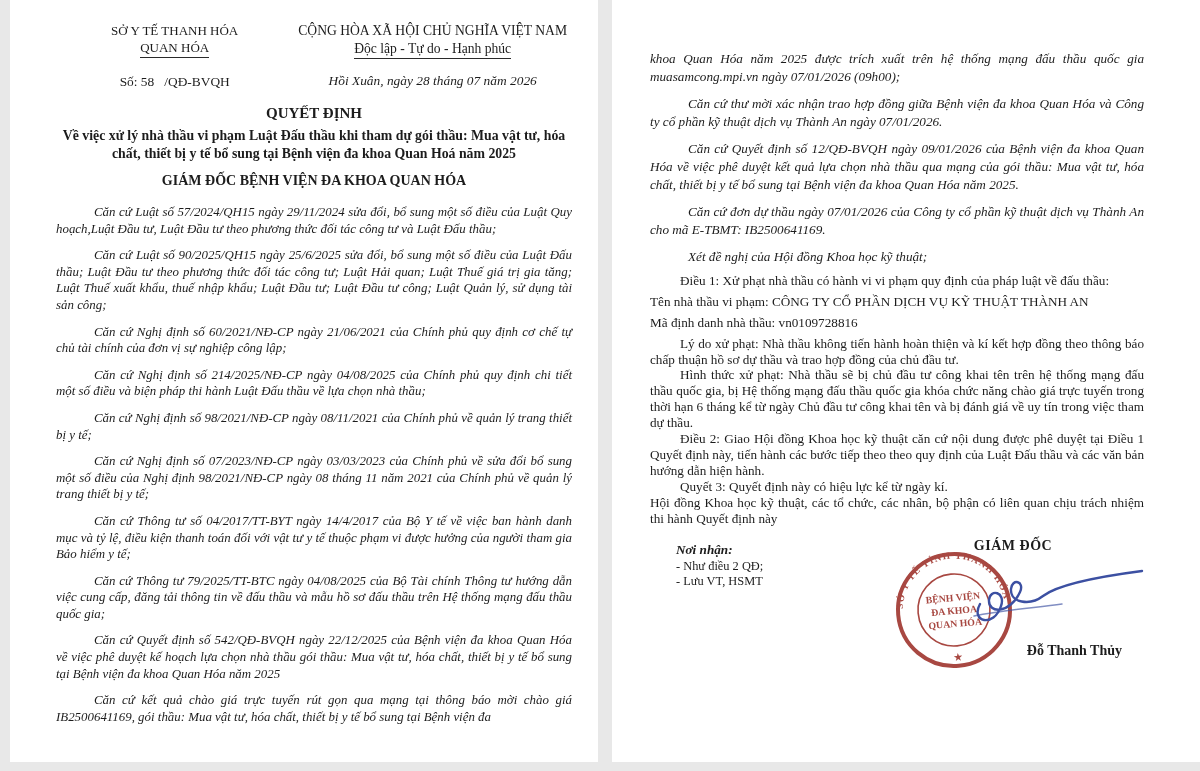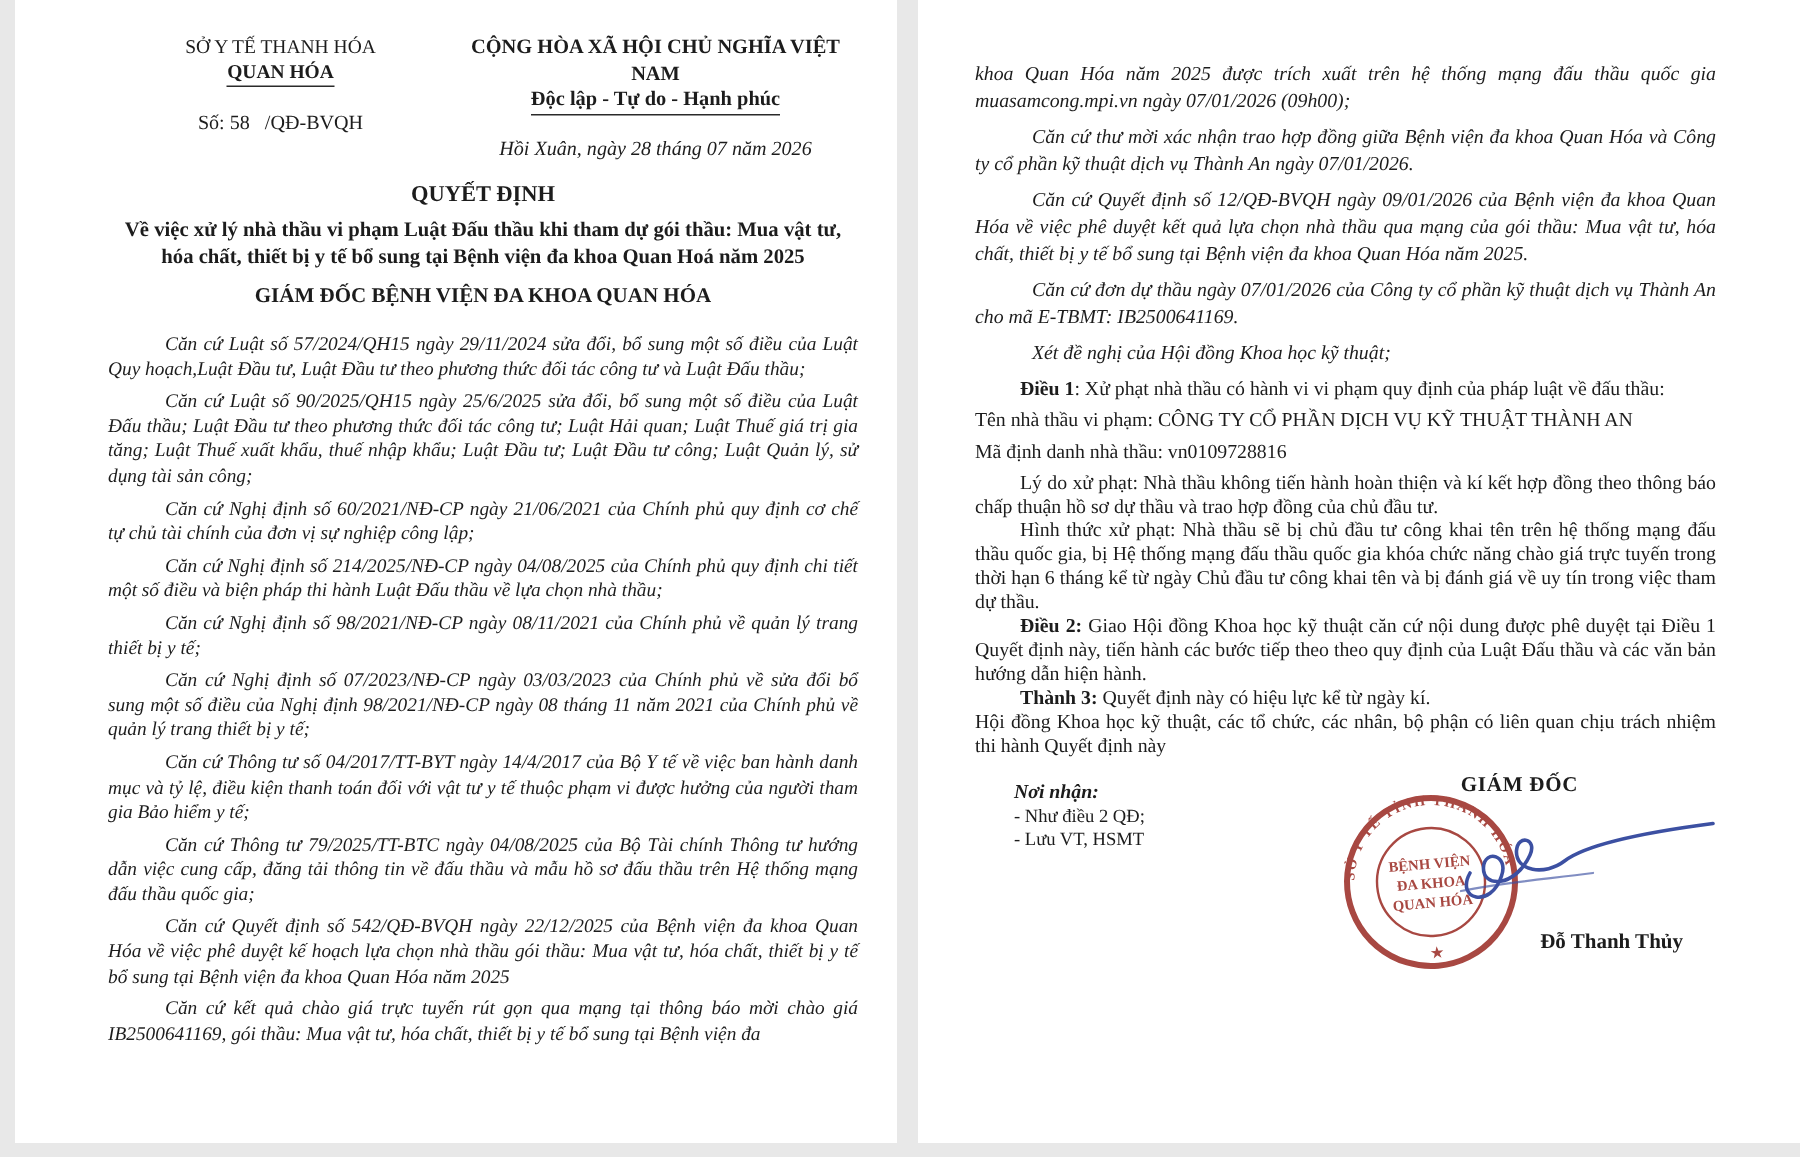--- a/index.html
+++ b/index.html
@@ -5,35 +5,35 @@
   html,body{margin:0;padding:0;}
   body{
     width:1200px;height:771px;overflow:hidden;
     background:#e8e8e8;
     font-family:"Liberation Serif","DejaVu Serif",serif;
     color:#1c1c1c;
     -webkit-font-smoothing:antialiased;
   }
   .canvas{display:flex;gap:14px;padding-left:10px;height:762px;}
   .page{background:#ffffff;width:588px;height:762px;box-sizing:border-box;overflow:hidden;flex:0 0 auto;}
-  .page1{padding:22px 26px 0 62px;}
+  .page1{padding:22px 26px 0 46px;}
   .page2{padding:40px 56px 0 38px;}
-  .b{font-weight:bold;}
+  .b{font-weight:normal;}
   .u{display:inline-block;border-bottom:1.3px solid #2a2a2a;padding-bottom:1px;}
   
   .hdr{display:flex;}
   .hdr-left{width:46%;text-align:center;font-size:13px;line-height:17px;}
   .hdr-right{width:54%;text-align:center;font-size:13.6px;line-height:17.5px;}
   .doc-no{margin-top:15px;font-size:13.4px;white-space:pre;}
   .place-date{margin-top:13px;font-size:13.4px;font-style:italic;}
   .title{text-align:center;font-size:15px;font-weight:bold;margin-top:15px;}
   .subject{text-align:center;font-size:13.8px;font-weight:bold;line-height:18px;margin-top:5px;}
   .issuer{text-align:center;font-size:14px;font-weight:bold;margin-top:10px;margin-bottom:15px;}
   
-  .cit{font-style:italic;font-size:12.9px;line-height:16.6px;text-align:justify;text-indent:38px;margin:0 0 5px 0;}
+  .cit{font-style:italic;font-size:12.9px;line-height:16.6px;text-align:justify;text-indent:38px;margin:10px 0 5px 0;}
   .page2 .cit{font-size:13.2px;line-height:17.6px;margin-bottom:7px;}
   .noindent{text-indent:0;}
   .decision-heading{text-align:center;font-size:15px;font-weight:bold;margin:15px 0 24px 0;}
   
   .bp{font-size:13.2px;line-height:15.9px;text-align:justify;margin:0 0 5px 0;}
   .bp.tight{margin-bottom:0;}
   .ind{text-indent:30px;}
   
   .footer{position:relative;height:225px;margin-top:11px;}
   .recips{position:absolute;left:26px;top:4px;font-size:12.4px;line-height:15px;}
@@ -90,21 +90,21 @@
     </div>
 
 
     <div>
       <p class="bp ind"><span class="b">Điều 1</span><span>: Xử phạt nhà thầu có hành vi vi phạm quy định của pháp luật về đấu thầu:</span></p>
       <p class="bp">Tên nhà thầu vi phạm: CÔNG TY CỔ PHẦN DỊCH VỤ KỸ THUẬT THÀNH AN</p>
       <p class="bp">Mã định danh nhà thầu: vn0109728816</p>
       <p class="bp ind tight">Lý do xử phạt: Nhà thầu không tiến hành hoàn thiện và kí kết hợp đồng theo thông báo chấp thuận hồ sơ dự thầu và trao hợp đồng của chủ đầu tư.</p>
       <p class="bp ind tight">Hình thức xử phạt: Nhà thầu sẽ bị chủ đầu tư công khai tên trên hệ thống mạng đấu thầu quốc gia, bị Hệ thống mạng đấu thầu quốc gia khóa chức năng chào giá trực tuyến trong thời hạn 6 tháng kể từ ngày Chủ đầu tư công khai tên và bị đánh giá về uy tín trong việc tham dự thầu.</p>
       <p class="bp ind tight"><span class="b">Điều 2:</span><span> Giao Hội đồng Khoa học kỹ thuật căn cứ nội dung được phê duyệt tại Điều 1 Quyết định này, tiến hành các bước tiếp theo theo quy định của Luật Đấu thầu và các văn bản hướng dẫn hiện hành.</span></p>
-      <p class="bp ind tight"><span class="b">Thành 3:</span><span> Quyết định này có hiệu lực kể từ ngày kí.</span></p>
+      <p class="bp ind tight"><span class="b">Quyết 3:</span><span> Quyết định này có hiệu lực kể từ ngày kí.</span></p>
       <p class="bp tight">Hội đồng Khoa học kỹ thuật, các tổ chức, các nhân, bộ phận có liên quan chịu trách nhiệm thi hành Quyết định này</p>
     </div>
 
     <div class="footer">
       <div class="recips">
         <div class="recips-label">Nơi nhận:</div>
         <div>- Như điều 2 QĐ;</div>
         <div>- Lưu VT, HSMT</div>
       </div>
 

